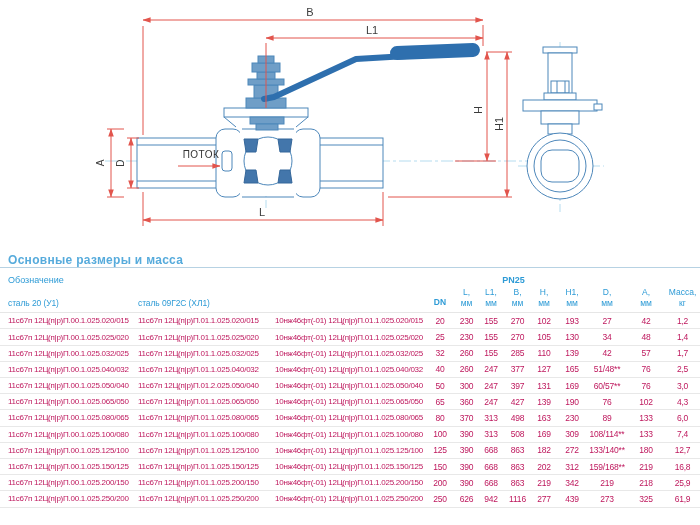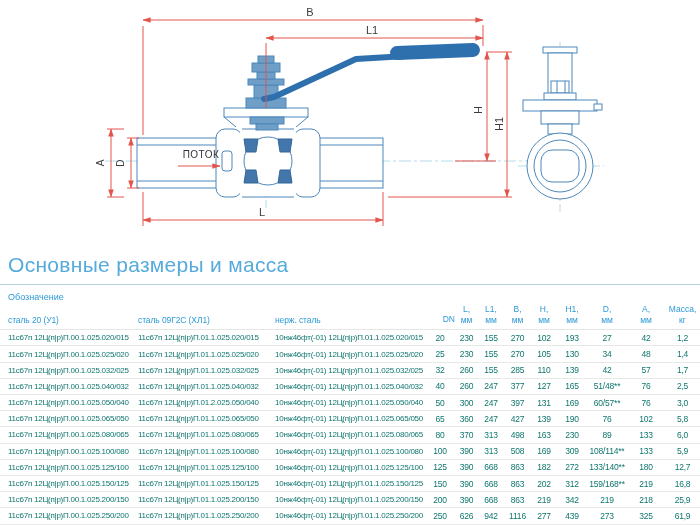--- a/index.html
+++ b/index.html
@@ -1,31 +1,31 @@
 <!DOCTYPE html>
 <html><head>
 <meta charset="utf-8">
 <style>
   html,body{margin:0;padding:0;background:#fff;}
   body{width:700px;height:525px;overflow:hidden;font-family:"Liberation Sans",sans-serif;}
   .page{position:relative;width:700px;height:525px;background:#fff;}
   .drawing{display:block;}
-  .title{margin:3px 0 0 8px;font-size:21px;font-weight:400;color:#56abdc;letter-spacing:.3px;}
-  .tbl{margin-top:7px;border-top:1px solid #b7d2e3;}
+  .title{margin:3px 0 0 8px;font-size:12px;font-weight:700;color:#56abdc;letter-spacing:.3px;}
+  .tbl{margin-top:0;border-top:1px solid #b7d2e3;}
   .grid{display:grid;grid-template-columns:130px 137px 150px 30px 23px 26px 27px 26px 30px 40px 38px 35px;padding-left:8px;}
   .hrow1{padding-top:5px;height:14px;font-size:9px;color:#2e9bd6;align-items:center;}
   .des-h{grid-column:1/4;}
   .pn-h{grid-column:4/13;text-align:center;padding-right:98px;font-weight:700;}
   .hrow2{padding-bottom:4px;border-bottom:1px solid #e6e6e6;color:#2e9bd6;font-size:8.5px;align-items:end;}
   .steel-h{white-space:nowrap;letter-spacing:-.1px;padding-right:4px;}
   .two-line span{display:block;line-height:1.25;}
   .num-h{text-align:center;line-height:1.25;}
   .num-h .dim-unit{display:block;font-weight:400;}
-  .dn-h{text-align:right;font-weight:400;align-self:end;padding-bottom:1px;}
-  .trow{height:15.2px;align-items:center;border-bottom:1px solid #e8e8e8;color:#0f766e;}
+  .dn-h{text-align:center;font-weight:700;align-self:end;padding-bottom:1px;}
+  .trow{height:15.2px;align-items:center;border-bottom:1px solid #e8e8e8;color:#be185d;}
   .c-des{font-size:8px;letter-spacing:-.25px;white-space:nowrap;overflow:hidden;padding-right:3px;}
   .c-num{font-size:8.5px;letter-spacing:-.2px;text-align:center;white-space:nowrap;}
   svg text{font-family:"Liberation Sans",sans-serif;}
   .dimtxt{font-size:11px;fill:#3c3c3c;}
   .dimtxt-sm{font-size:10px;fill:#3c3c3c;}
   .flowtxt{font-size:10px;fill:#333;letter-spacing:.5px;}
 </style>
 </head>
 <body>
 
@@ -145,27 +145,27 @@
     <text class="dimtxt" x="262" y="216" text-anchor="middle">L</text>
     <text class="flowtxt" x="201" y="158" text-anchor="middle">ПОТОК</text>
   </svg>
 
   <h2 class="title">Основные размеры и масса</h2>
 
   <div class="tbl">
 
     <div class="grid hrow1">
       <div class="des-h">Обозначение</div>
+      <div class="pn-h">PN25</div>
     </div>
 
     <div class="grid hrow2">
       <div class="steel-h">сталь 20 (У1)</div>
       <div class="steel-h">сталь 09Г2С (ХЛ1)</div>
       <div class="steel-h two-line">
-        <span>нерж. сталь</span>
       </div>
       <div class="dn-h">DN</div>
       <div class="num-h">
         <span class="dim-name">L,</span>
         <span class="dim-unit">мм</span>
       </div>
       <div class="num-h">
         <span class="dim-name">L1,</span>
         <span class="dim-unit">мм</span>
       </div>
@@ -271,21 +271,21 @@
     <div class="c-des">11с67п 12Ц(п|р)П.01.1.025.065/050</div>
     <div class="c-des">10нж46фт(-01) 12Ц(п|р)П.01.1.025.065/050</div>
     <div class="c-num">65</div>
     <div class="c-num">360</div>
     <div class="c-num">247</div>
     <div class="c-num">427</div>
     <div class="c-num">139</div>
     <div class="c-num">190</div>
     <div class="c-num">76</div>
     <div class="c-num">102</div>
-    <div class="c-num">5,8</div>
+    <div class="c-num">4,3</div>
   </div>
         <div class="grid trow">
     <div class="c-des">11с67п 12Ц(п|р)П.00.1.025.080/065</div>
     <div class="c-des">11с67п 12Ц(п|р)П.01.1.025.080/065</div>
     <div class="c-des">10нж46фт(-01) 12Ц(п|р)П.01.1.025.080/065</div>
     <div class="c-num">80</div>
     <div class="c-num">370</div>
     <div class="c-num">313</div>
     <div class="c-num">498</div>
     <div class="c-num">163</div>
@@ -299,21 +299,21 @@
     <div class="c-des">11с67п 12Ц(п|р)П.01.1.025.100/080</div>
     <div class="c-des">10нж46фт(-01) 12Ц(п|р)П.01.1.025.100/080</div>
     <div class="c-num">100</div>
     <div class="c-num">390</div>
     <div class="c-num">313</div>
     <div class="c-num">508</div>
     <div class="c-num">169</div>
     <div class="c-num">309</div>
     <div class="c-num">108/114**</div>
     <div class="c-num">133</div>
-    <div class="c-num">5,9</div>
+    <div class="c-num">7,4</div>
   </div>
         <div class="grid trow">
     <div class="c-des">11с67п 12Ц(п|р)П.00.1.025.125/100</div>
     <div class="c-des">11с67п 12Ц(п|р)П.01.1.025.125/100</div>
     <div class="c-des">10нж46фт(-01) 12Ц(п|р)П.01.1.025.125/100</div>
     <div class="c-num">125</div>
     <div class="c-num">390</div>
     <div class="c-num">668</div>
     <div class="c-num">863</div>
     <div class="c-num">182</div>

